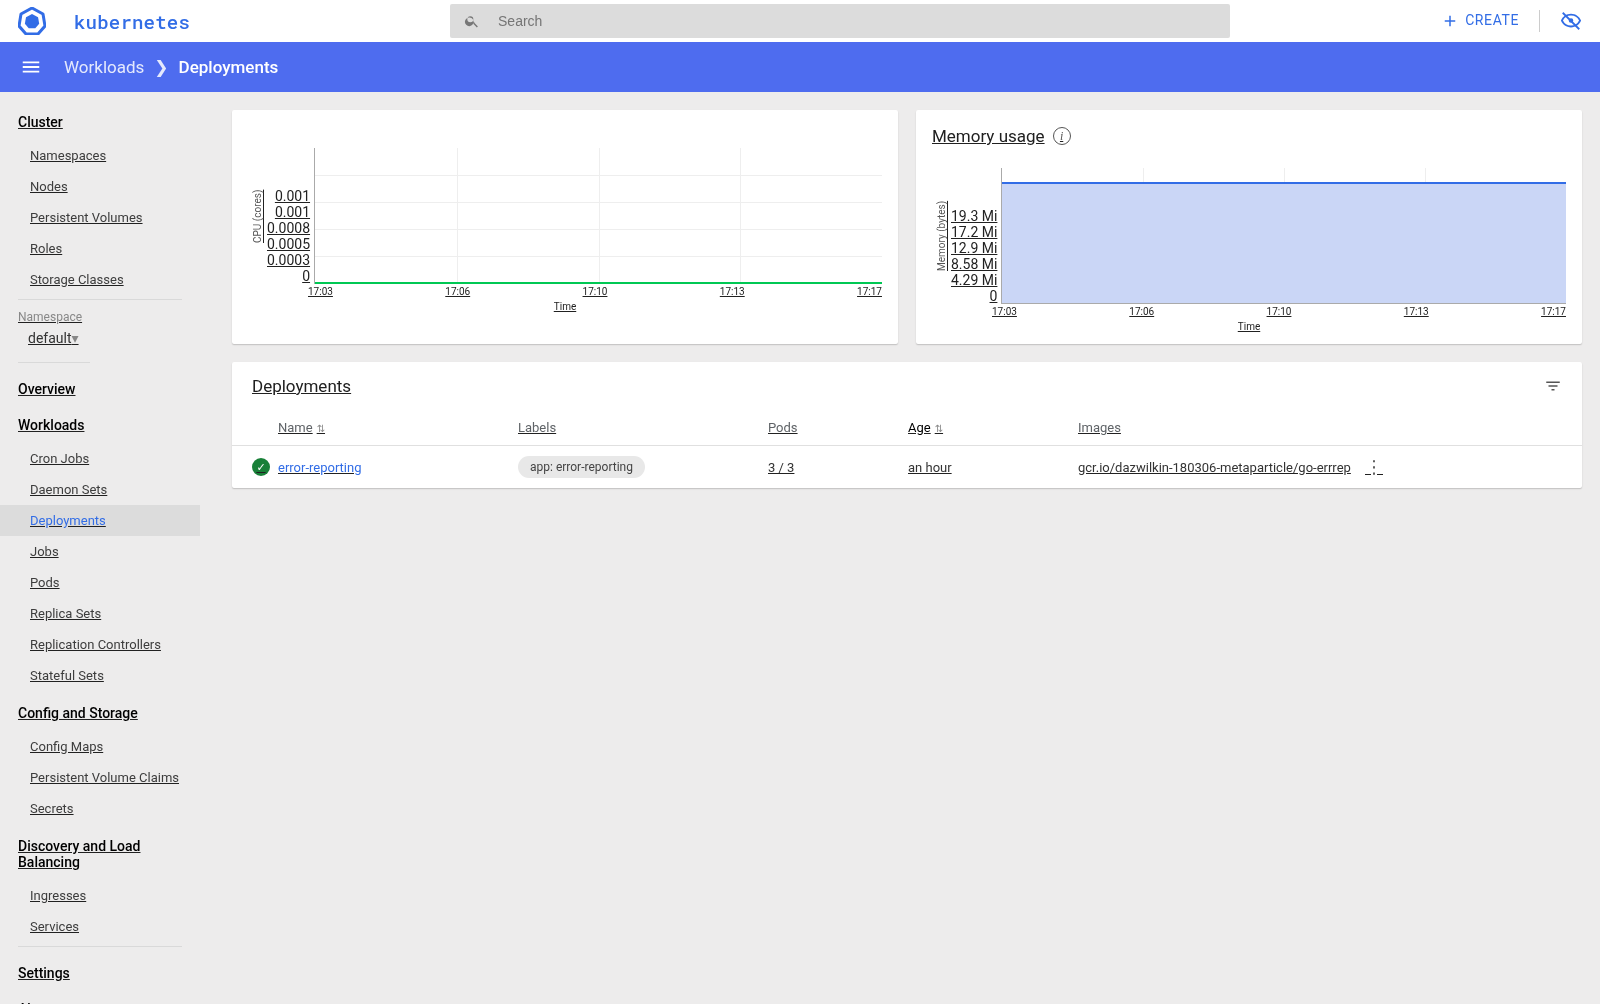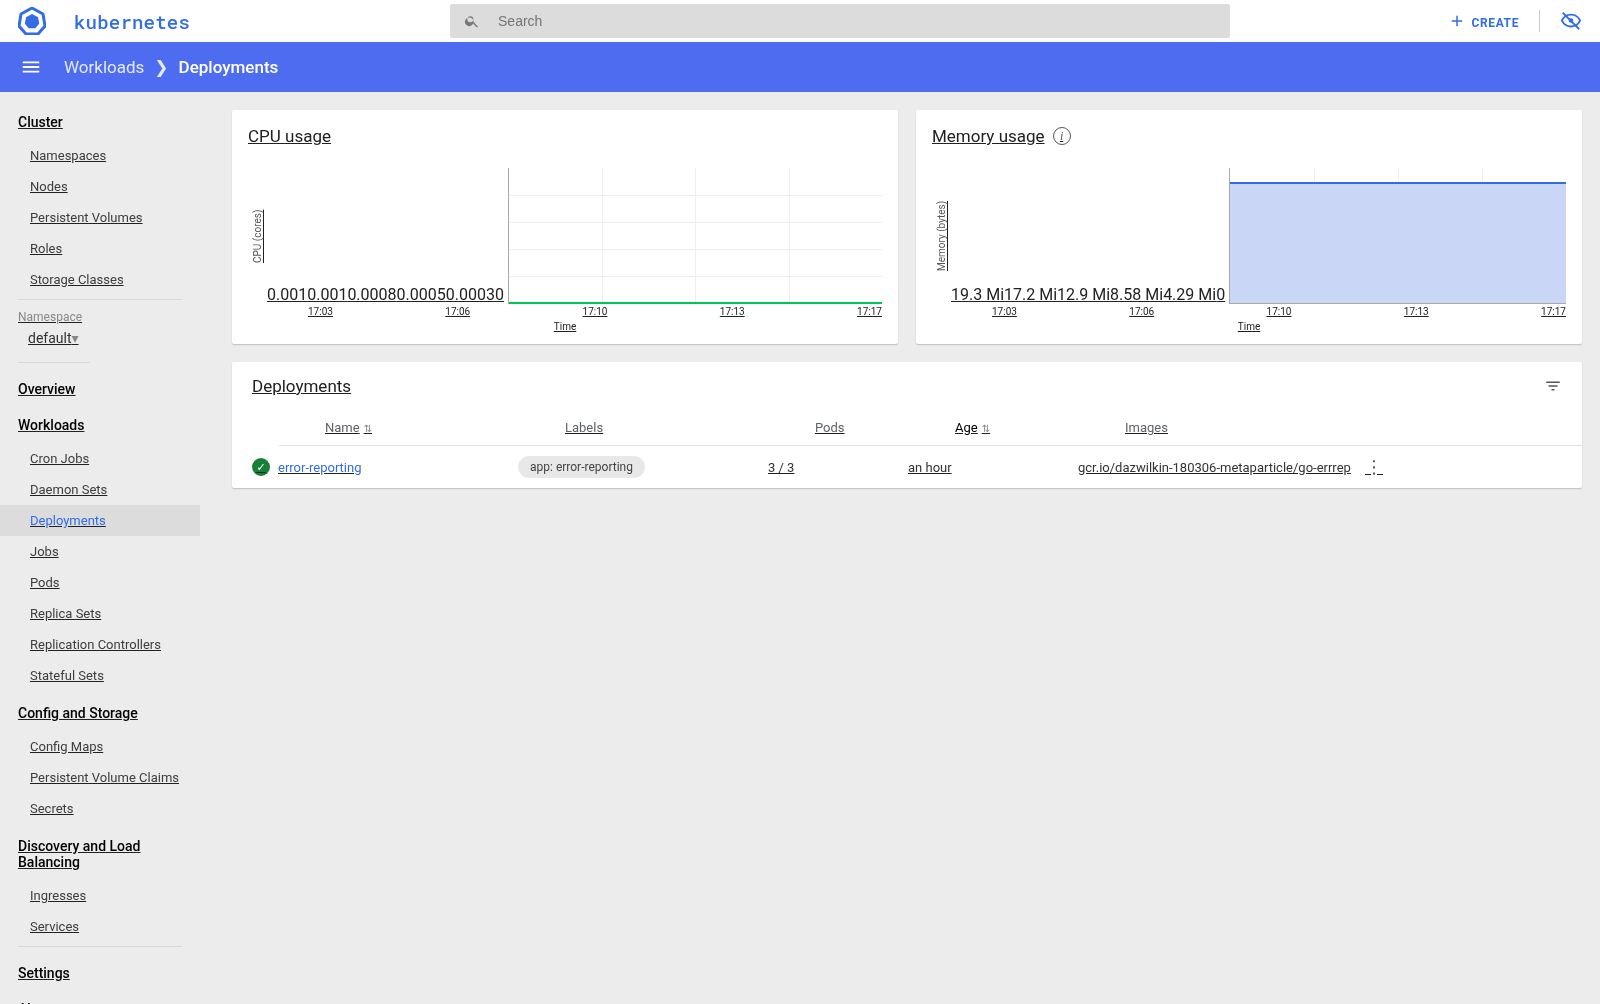--- a/index.html
+++ b/index.html
@@ -14,21 +14,21 @@
   }
   *{box-sizing:border-box;margin:0;padding:0;}
   body{font-family:Roboto,"Helvetica Neue",Arial,sans-serif;font-size:14px;background:var(--body-bg);color:var(--text-dark);width:1600px;height:1004px;overflow:hidden;}
   
   .topbar{height:42px;display:flex;align-items:center;background:#fff;padding:0 18px;}
   .brand{display:flex;align-items:center;gap:28px;}
   .brand svg{width:28px;height:28px;}
   .brand-text{font-family:"Roboto Mono",Menlo,monospace;font-weight:500;font-size:19px;color:var(--blue);letter-spacing:.2px;}
   .search{margin-left:260px;flex:0 0 780px;height:34px;background:#dcdcdc;border-radius:2px;display:flex;align-items:center;padding:0 14px;gap:18px;}
   .search input{flex:1;border:0;background:transparent;font-size:14px;outline:none;color:#6d28d9;}
-  .create{margin-left:auto;display:flex;align-items:flex-end;gap:6px;color:var(--blue);font-weight:700;font-size:12px;letter-spacing:.6px;cursor:pointer;}
+  .create{margin-left:auto;display:flex;align-items:flex-start;gap:6px;color:var(--blue);font-weight:400;font-size:14px;letter-spacing:.6px;cursor:pointer;}
   .vsep{width:1px;height:22px;background:#ccc;margin:0 20px;}
   .topbar .right-icon{color:var(--blue);cursor:pointer;}
   
   .subhead{height:50px;background:var(--header-blue);display:flex;align-items:center;padding:0 20px;color:#fff;font-size:17px;}
   .hamburger{margin-right:22px;cursor:pointer;}
   .crumb-a{opacity:.85;}
   .crumb-sep{opacity:.85;margin:0 10px;}
   .crumb-b{font-weight:500;}
   
   .layout{display:flex;height:calc(100% - 92px);text-decoration:underline;}
@@ -43,35 +43,35 @@
   .ns-select{padding:4px 18px 12px 28px;display:flex;align-items:center;color:#333;font-size:14px;cursor:pointer;}
   
   .content{flex:1;padding:18px 18px 18px 32px;overflow:auto;}
   .row{display:flex;gap:18px;}
   .card{background:var(--card-bg);border-radius:2px;box-shadow:0 1px 1px rgba(0,0,0,.12),0 1px 2px rgba(0,0,0,.08);}
   .chart-card{flex:1;padding:16px 16px 12px;display:flex;flex-direction:column;}
   .card-title{font-size:17px;font-weight:400;color:#202020;display:flex;align-items:center;gap:8px;}
   .info-dot{display:inline-flex;width:18px;height:18px;border:1.5px solid #555;border-radius:50%;align-items:center;justify-content:center;font-size:12px;font-family:serif;font-style:italic;color:#555;}
   .chart-body{display:flex;height:136px;margin-top:22px;margin-left:4px;}
   .ylabel{font-size:10px;color:#555;writing-mode:vertical-rl;transform:rotate(180deg);text-align:center;margin-right:4px;}
-  .yaxis{display:flex;flex-direction:row;justify-content:center;align-items:flex-end;font-size:16px;color:#222;padding-right:4px;}
+  .yaxis{display:flex;flex-direction:column;justify-content:flex-end;align-items:flex-end;font-size:14px;color:#222;padding-right:4px;}
   .plot{flex:1;border-left:1px solid #aaa;border-bottom:1px solid #aaa;position:relative;}
   .plot .grid-v{position:absolute;top:0;bottom:0;border-left:1px solid #eee;}
   .plot .grid-h{position:absolute;left:0;right:0;border-top:1px solid #eee;}
   .series-line{position:absolute;left:0;right:0;border-top:2px solid;}
   .series-area{position:absolute;left:0;right:0;bottom:0;}
   .xaxis{display:flex;justify-content:space-between;font-size:10px;color:#222;margin-left:60px;margin-top:2px;}
   .xlabel{font-size:10px;text-align:center;margin-top:4px;color:#222;}
   
   .table-card{margin-top:18px;}
   .table-head{display:flex;align-items:center;justify-content:space-between;padding:14px 20px;}
   .table-title{font-size:17px;color:#202020;}
   .filter-icon{color:#555;cursor:pointer;}
   .thead,.trow{display:grid;grid-template-columns:26px 240px 250px 140px 170px 276px 40px;align-items:center;padding:10px 20px;}
-  .thead{font-size:13px;color:var(--text-muted);border-bottom:1px solid var(--border);margin-left:47px;}
+  .thead{font-size:13px;color:var(--text-muted);border-bottom:1px solid var(--border);}
   .thead .active-sort{color:#000;}
   .sort-ico{font-size:10px;margin-left:4px;color:#888;}
   .trow{font-size:13px;color:#333;}
   .status-ok{display:inline-flex;width:18px;height:18px;background:#188038;border-radius:50%;align-items:center;justify-content:center;color:#fff;font-size:11px;}
   .link{color:var(--blue);cursor:pointer;}
   .chip{display:inline-block;background:#e8e8e8;border-radius:12px;padding:4px 12px;font-size:12px;color:#444;}
   .kebab{color:#555;cursor:pointer;text-align:center;font-size:18px;line-height:1;}
   
   svg{display:block;}
 </style>
@@ -175,23 +175,20 @@
     </div>
     <hr class="side-divider">
     <div class="side-heading">Settings</div>
     <div class="side-heading">About</div>
   </nav>
 
   <div class="content">
     <div class="row">
 
       <div class="card chart-card">
-        <div class="card-title">
-            <span>CPU usage</span>
-          </div>
         <div class="chart-body">
           <div class="ylabel">CPU (cores)</div>
           <div class="yaxis" id="cpu-yaxis">
               <span>0.001</span>
               <span>0.001</span>
               <span>0.0008</span>
               <span>0.0005</span>
               <span>0.0003</span>
               <span>0</span>
             </div>

